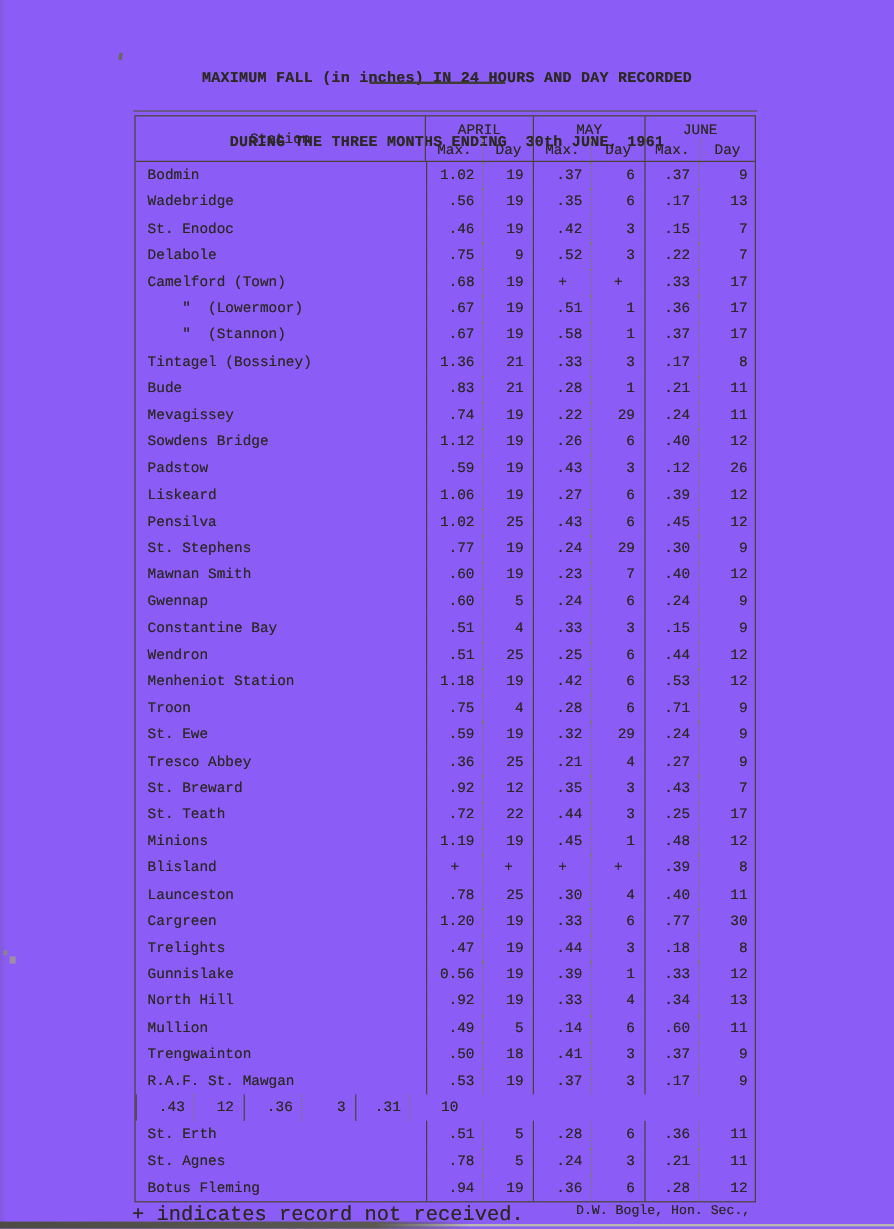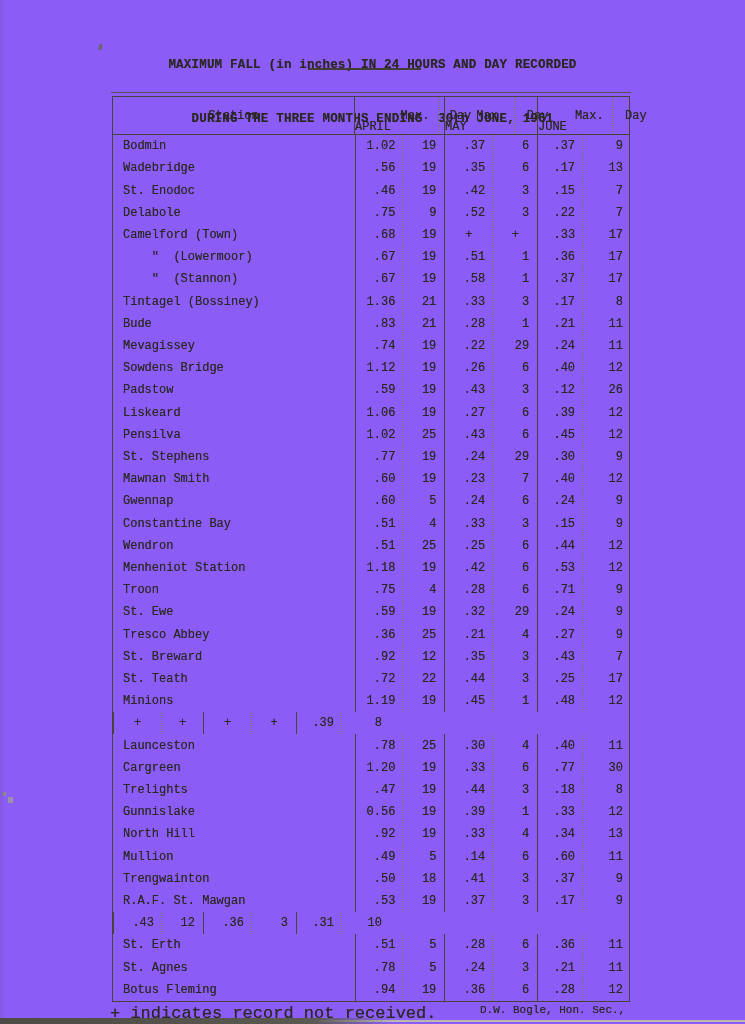--- a/index.html
+++ b/index.html
@@ -26,21 +26,21 @@
     border:1.6px solid #474437;box-sizing:border-box;
     display:flex;flex-direction:column;font-size:12px;
   }
   
   .rtable::before{
     content:"";position:absolute;left:-1.6px;right:-1.6px;top:-5px;height:1.4px;
     background:#55524a;
   }
   .thead{flex:0 0 37px;display:flex;border-bottom:1.6px solid #474437;}
   .th-station{width:242px;display:flex;align-items:center;justify-content:center;}
-  .th-group{display:flex;border-left:1.6px solid #474437;box-sizing:border-box;}
+  .th-group{display:flex;flex-direction:column;border-left:1.6px solid #474437;box-sizing:border-box;}
   .g1{width:90px}.g2{width:93px}.g3{width:92px}
   .th-month{flex:0 0 17px;display:flex;align-items:flex-end;justify-content:center;padding-top:2px;line-height:14px;}
   .th-sub{flex:1;display:flex;}
   .th-sub .sh{display:flex;align-items:center;justify-content:center;box-sizing:border-box;}
   .g1 .sh-max{width:48px}.g1 .sh-day{width:42px}
   .g2 .sh-max{width:48px}.g2 .sh-day{width:45px}
   .g3 .sh-max{width:45px}.g3 .sh-day{width:47px}
   .th-sub .sh-day{border-left:1px dotted #7a776c;}
   .tbody{flex:1;display:flex;flex-direction:column;}
   .row{flex:1;display:flex;align-items:stretch;}
@@ -360,20 +360,21 @@
       <div class="cell c-station">Minions</div>
       <div class="cell c-num c-am">1.19</div>
       <div class="cell c-num c-ad">19</div>
       <div class="cell c-num c-mm">.45</div>
       <div class="cell c-num c-md">1</div>
       <div class="cell c-num c-jm">.48</div>
       <div class="cell c-num c-jd">12</div>
     </div>
 
     <div class="row">
+      <div class="cell c-station">Blisland</div>
       <div class="cell c-num c-am plus">+</div>
       <div class="cell c-num c-ad plus">+</div>
       <div class="cell c-num c-mm plus">+</div>
       <div class="cell c-num c-md plus">+</div>
       <div class="cell c-num c-jm">.39</div>
       <div class="cell c-num c-jd">8</div>
     </div>
 
     <div class="row">
       <div class="cell c-station">Launceston</div>

